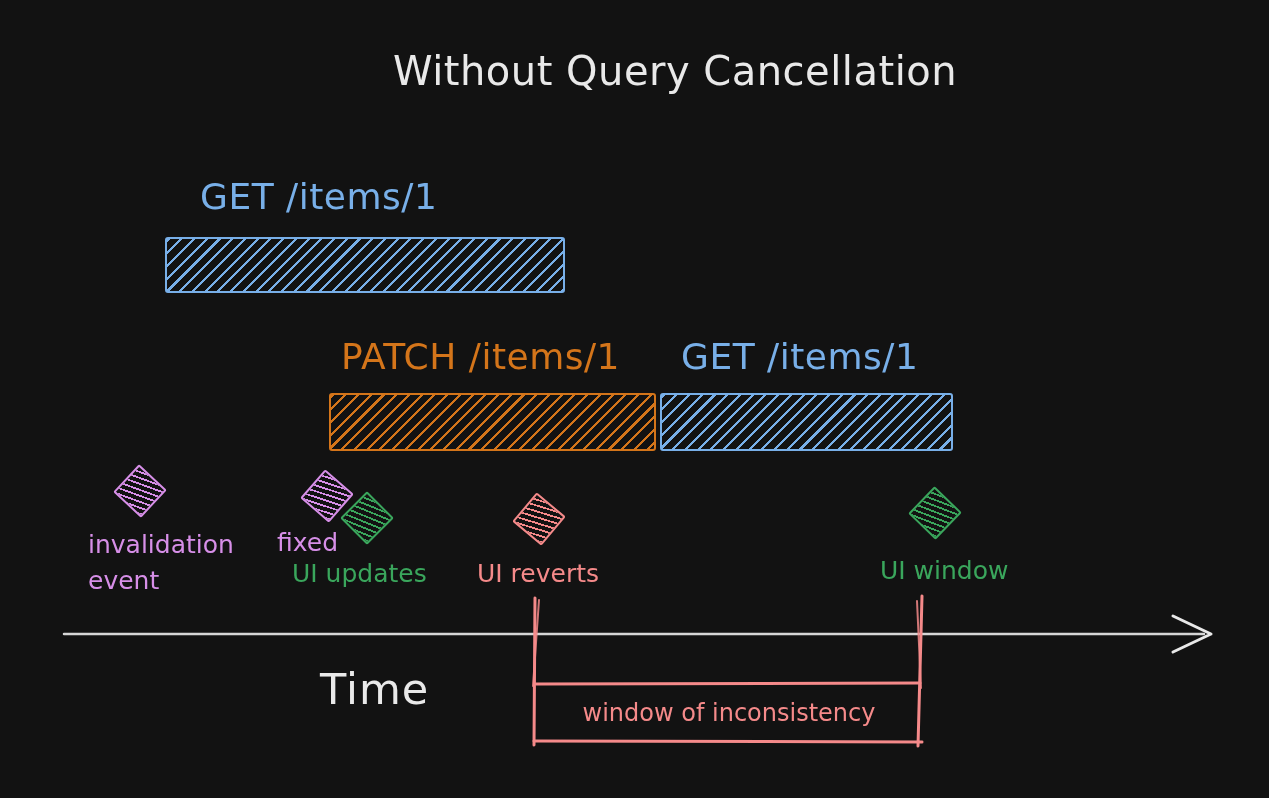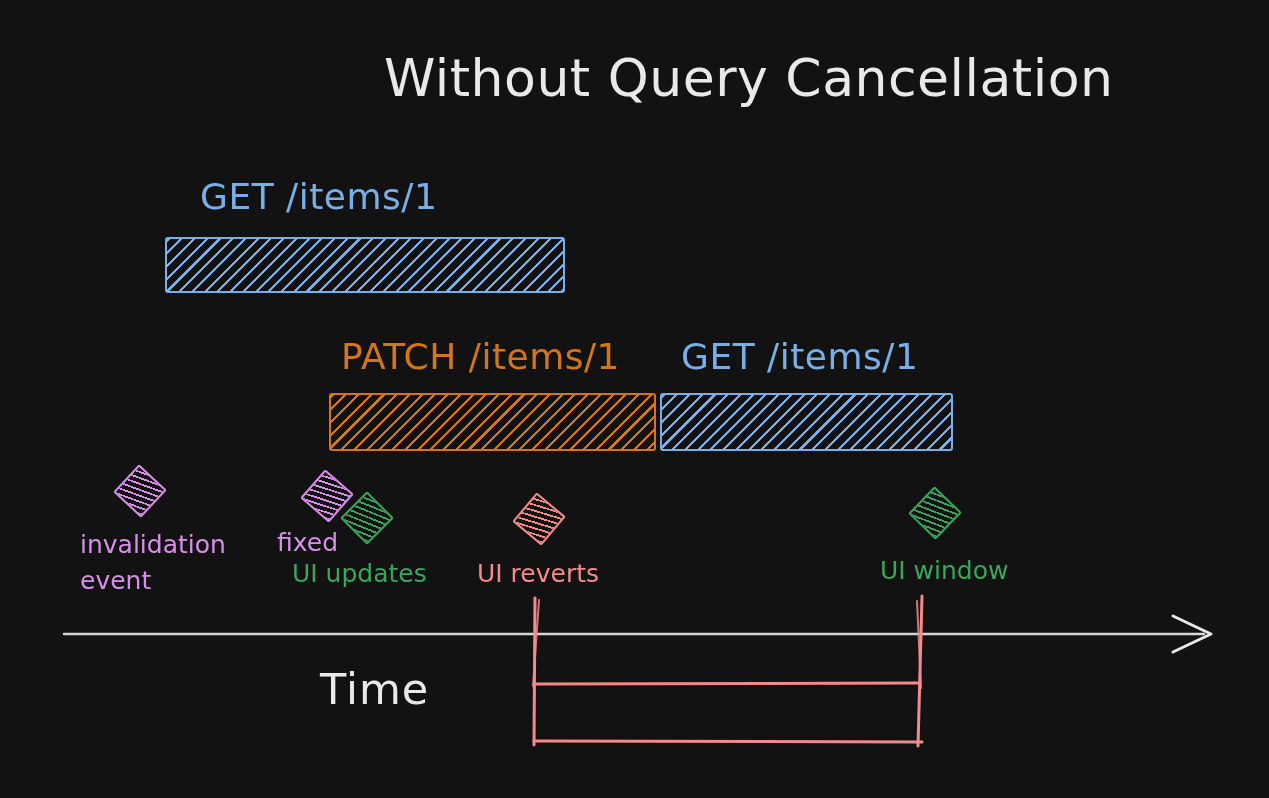--- a/index.html
+++ b/index.html
@@ -7,21 +7,21 @@
     --purple:#d78fe8; --green:#3aa65c; --red:#f58a8a; --timeline:#d6d6d6;
   }
   *{margin:0;padding:0;box-sizing:border-box}
   html,body{background:#000;}
   body{font-family:"DejaVu Sans",sans-serif;}
   .canvas{
     position:relative;width:1269px;height:798px;background:var(--background);
     overflow:hidden;
   }
   .title{
-    position:absolute;left:384px;top:48px;font-size:52px;color:var(--white);
+    position:absolute;left:393px;top:48px;font-size:40px;color:var(--white);
     letter-spacing:.5px;white-space:nowrap;
   }
   .req-label{position:absolute;font-size:36px;white-space:nowrap;letter-spacing:.5px;}
   .req-label.blue{color:var(--blue);}
   .req-label.orange{color:var(--orange);}
   .bar{
     position:absolute;border:2.5px solid;border-radius:3px;
   }
   .bar.blue{
     border-color:var(--blue);
@@ -40,21 +40,21 @@
   .diamond.green{border-color:var(--green);
     background:repeating-linear-gradient(337deg,var(--green) 0 1.8px,transparent 1.8px 5.6px);}
   .diamond.red{border-color:var(--red);
     background:repeating-linear-gradient(337deg,var(--red) 0 1.8px,transparent 1.8px 5.6px);}
   .r40{transform:rotate(40deg);} .r41{transform:rotate(41deg);}
   .r43{transform:rotate(43deg);} .r44{transform:rotate(44deg);} .r45{transform:rotate(45deg);}
   .evt-label{position:absolute;font-size:25px;white-space:nowrap;}
   .evt-label.purple{color:var(--purple);}
   .evt-label.green{color:var(--green);}
   .evt-label.red{color:var(--red);}
-  .evt-label.wrap{white-space:normal;width:172px;line-height:36px;}
+  .evt-label.wrap{white-space:normal;width:172px;line-height:36px;margin-left:8px;}
   .overlay{position:absolute;left:0;top:0;width:1269px;height:798px;pointer-events:none;}
   .tl-line{stroke:var(--timeline);stroke-width:2.5;stroke-linecap:round;}
   .tl-head{stroke:var(--white);stroke-width:3;fill:none;stroke-linecap:round;stroke-linejoin:round;}
   .br{stroke:var(--red);stroke-width:3;fill:none;stroke-linecap:round;}
   .br.thin{stroke-width:2;opacity:.85;}
   .time-label{
     position:absolute;left:320px;top:664px;font-size:43px;color:var(--white);
     letter-spacing:1px;white-space:nowrap;
   }
   .window-label{
@@ -108,14 +108,15 @@
       <line class="br thin" x1="539" y1="600" x2="533" y2="686"></line>
       <line class="br" x1="922" y1="596" x2="918" y2="746"></line>
       <line class="br thin" x1="917" y1="601" x2="921" y2="688"></line>
       <line class="br" x1="536" y1="684" x2="920" y2="683"></line>
       <line class="br" x1="534" y1="741" x2="922" y2="742"></line>
     </g>
   </svg>
 
   <div class="time-label">Time</div>
 
+  <div class="window-label">window of inconsistency</div>
 
 </div>
 
 </body></html>

